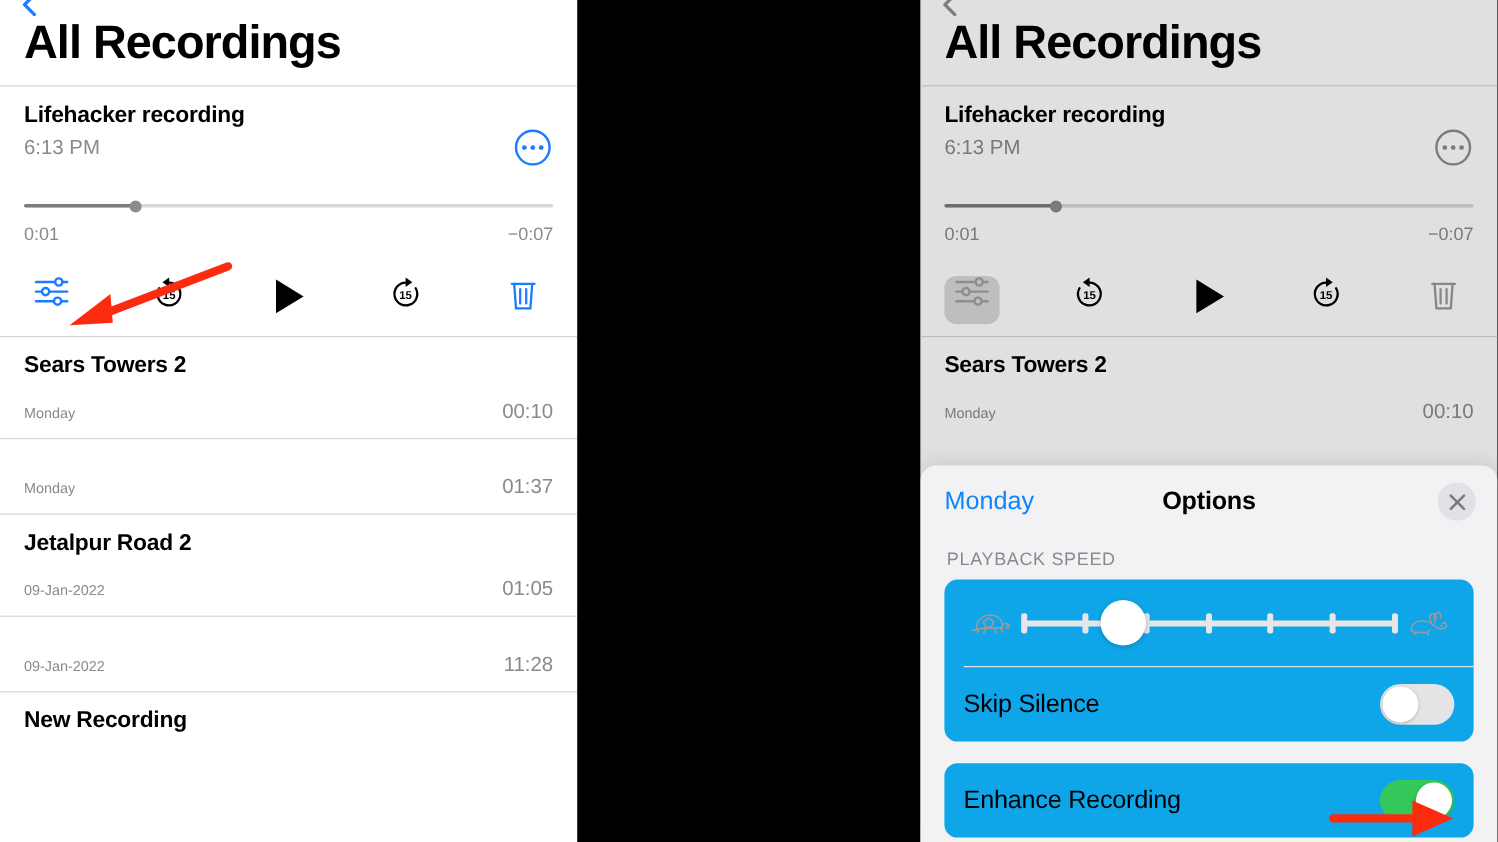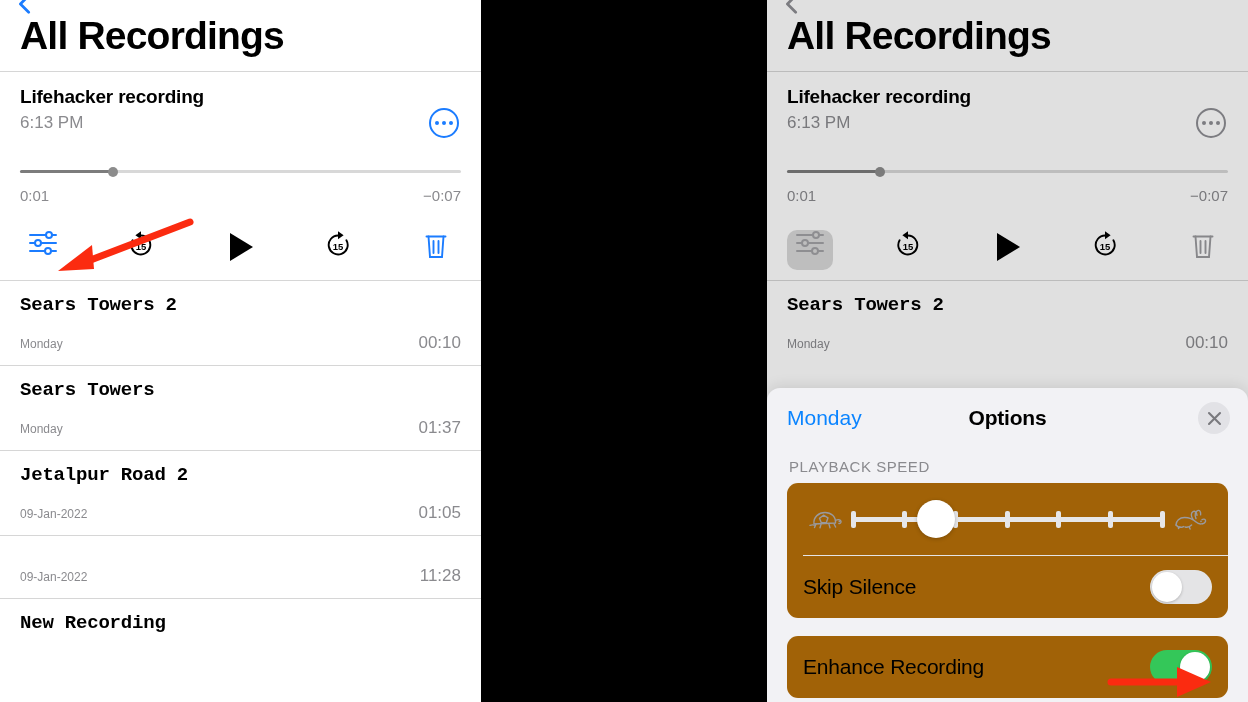--- a/index.html
+++ b/index.html
@@ -63,21 +63,21 @@
   .transport {
     display:flex; align-items:center; justify-content:space-between;
     margin-top: 24px; padding: 0 2px 0 0; height:44px;
   }
   .t-btn { width:46px; height:40px; display:flex; align-items:flex-start; justify-content:center; }
   .t-btn.opts { border-radius:10px; }
   .t-btn.opts.active-bg { background:#d9d9d9; }
 
   
   .row { padding: 13px 20px 12px 20px; position:relative; }
-  .row-title { font-size:19px; font-weight:700; color:#000; letter-spacing:-0.2px;font-family:Liberation Mono, monospace; }
+  .row-title { font-size:19px; font-weight:700; color:#000; letter-spacing:-0.2px; }
   .row-line2 { display:flex; justify-content:space-between; align-items:baseline; margin-top:5px; }
   .row-sub { font-size:12px; color:#8a8a8e; }
   .row-dur { font-size:17px; color:#8a8a8e;margin-top:12px; }
 
   
   .sheet {
     position:absolute; left:0; right:0; bottom:0; top:388px;
     background:#f2f2f5; border-radius:13px 13px 0 0; z-index:20;
     box-shadow: 0 -2px 14px rgba(0,0,0,.10);
     overflow:hidden;
@@ -85,21 +85,21 @@
   .sheet-head { position:relative; height:60px; display:flex; align-items:center; justify-content:center; }
   .sheet-reset { position:absolute; left:20px; font-size:21px; color:#0a84ff; }
   .sheet-title { font-size:21px; font-weight:700; color:#000; letter-spacing:-0.2px; }
   .sheet-close {
     position:absolute; right:18px; width:32px; height:32px; border-radius:50%;
     background:#e2e2e6; display:flex; align-items:center; justify-content:center;
   }
   .sheet-section-label {
     padding: 10px 22px 8px 22px; font-size:15px; color:#8a8a8e; letter-spacing:.55px;
   }
-  .card { background:#a16207; border-radius:11px; margin:0 20px; }
+  .card { background:#0ea5e9; border-radius:11px; margin:0 20px; }
   .card + .card { margin-top: 18px; }
 
   
   .speed-row { display:flex; align-items:center; height:72px; padding: 0 16px; }
   .animal { width:44px; display:flex; align-items:center; justify-content:center; color:#9a9a9e; }
   .speed-slider { flex:1; position:relative; height:40px; margin:0 6px; }
   .ss-track { position:absolute; left:0; right:0; top:18px; height:5px; background:#e6e6e8; border-radius:3px; }
   .ss-tick { position:absolute; top:12px; width:5px; height:17px; background:#e6e6e8; border-radius:2px; margin-left:-2.5px; }
   .ss-thumb {
     position:absolute; top:1px; width:38px; height:38px; margin-left:-19px; border-radius:50%;
@@ -202,21 +202,20 @@
     <div>
       <div class="row">
         <div class="row-title">Sears Towers 2</div>
         <div class="row-line2">
           <span class="row-sub">Monday</span>
           <span class="row-dur">00:10</span>
         </div>
       </div>
       <div class="hairline"></div>
       <div class="row">
-        <div class="row-title">Sears Towers</div>
         <div class="row-line2">
           <span class="row-sub">Monday</span>
           <span class="row-dur">01:37</span>
         </div>
       </div>
       <div class="hairline"></div>
       <div class="row">
         <div class="row-title">Jetalpur Road 2</div>
         <div class="row-line2">
           <span class="row-sub">09-Jan-2022</span>

